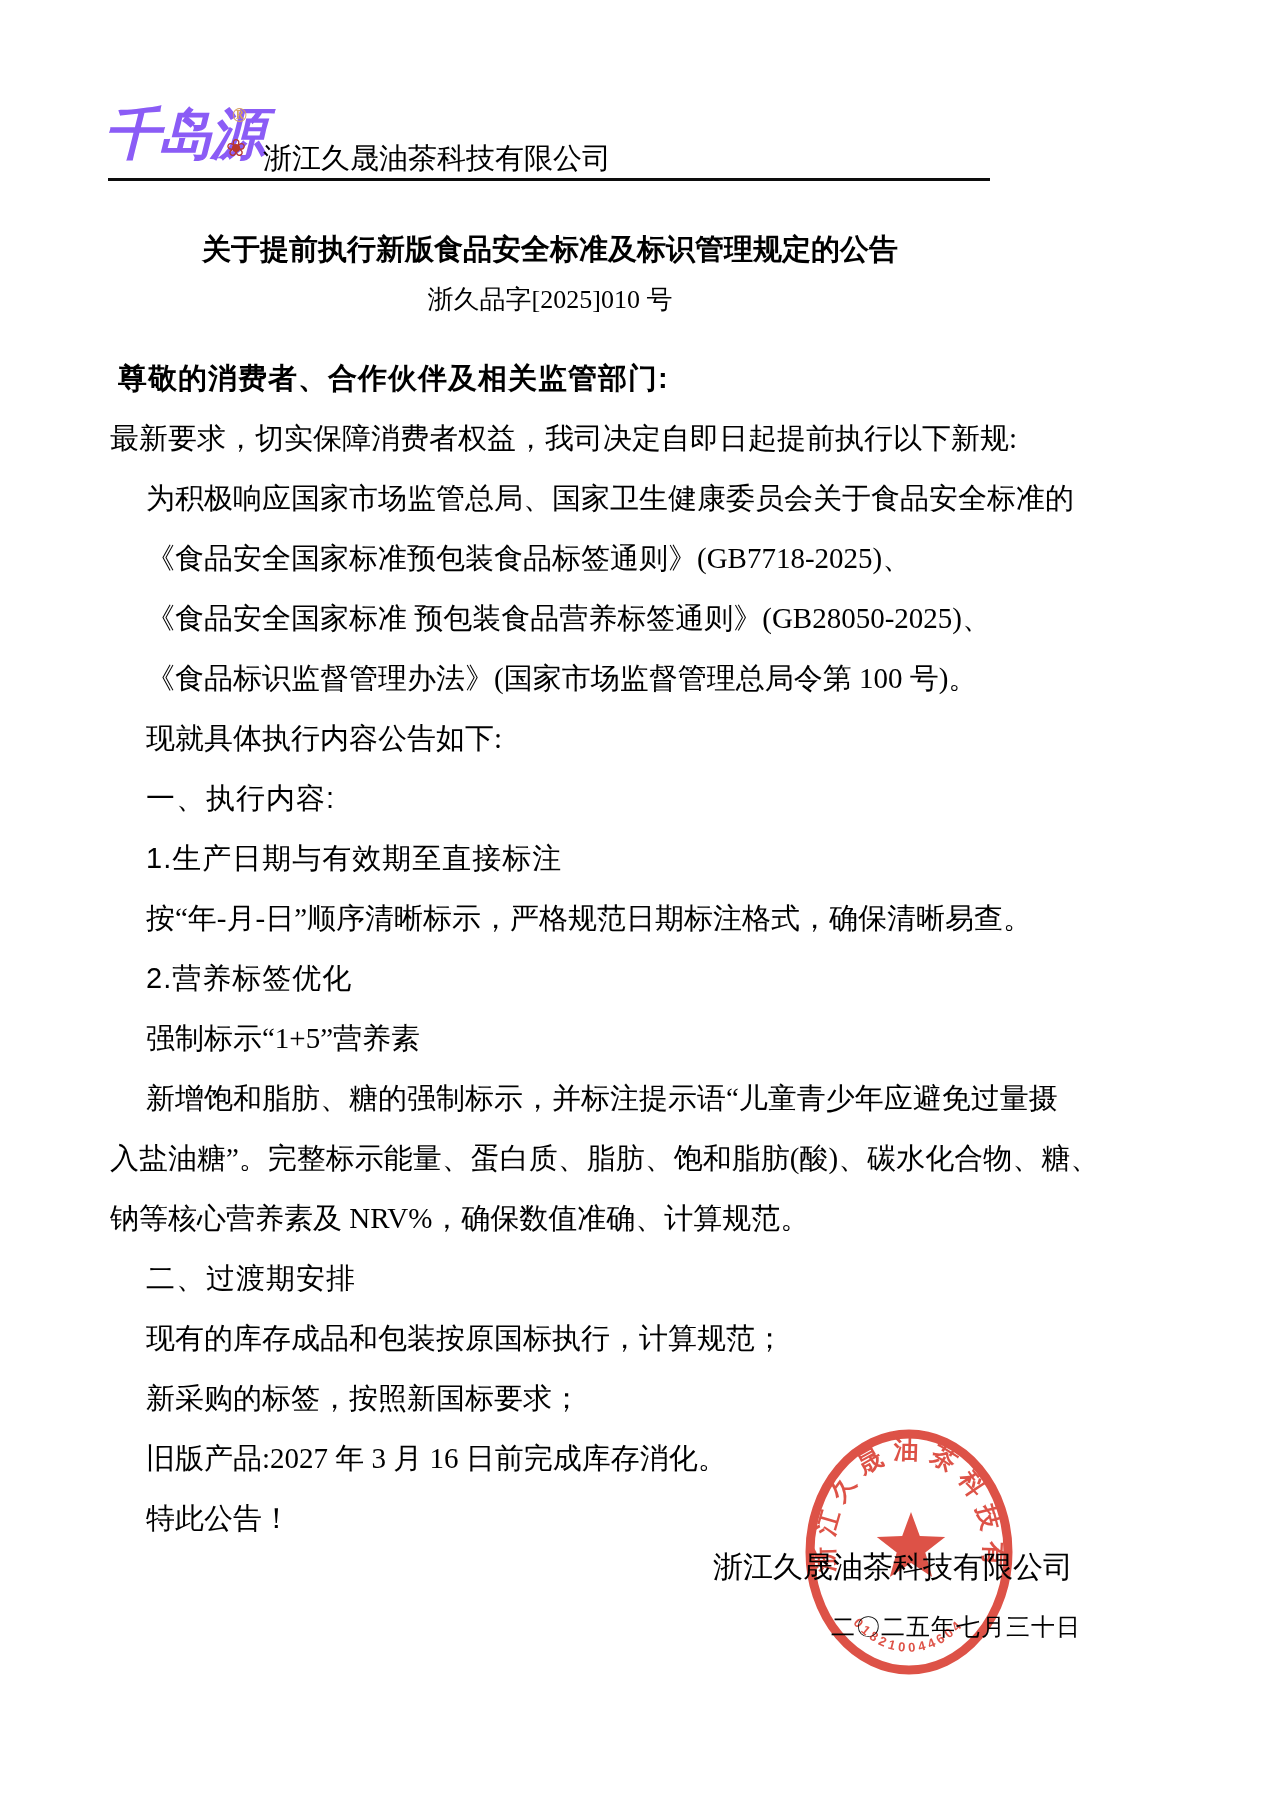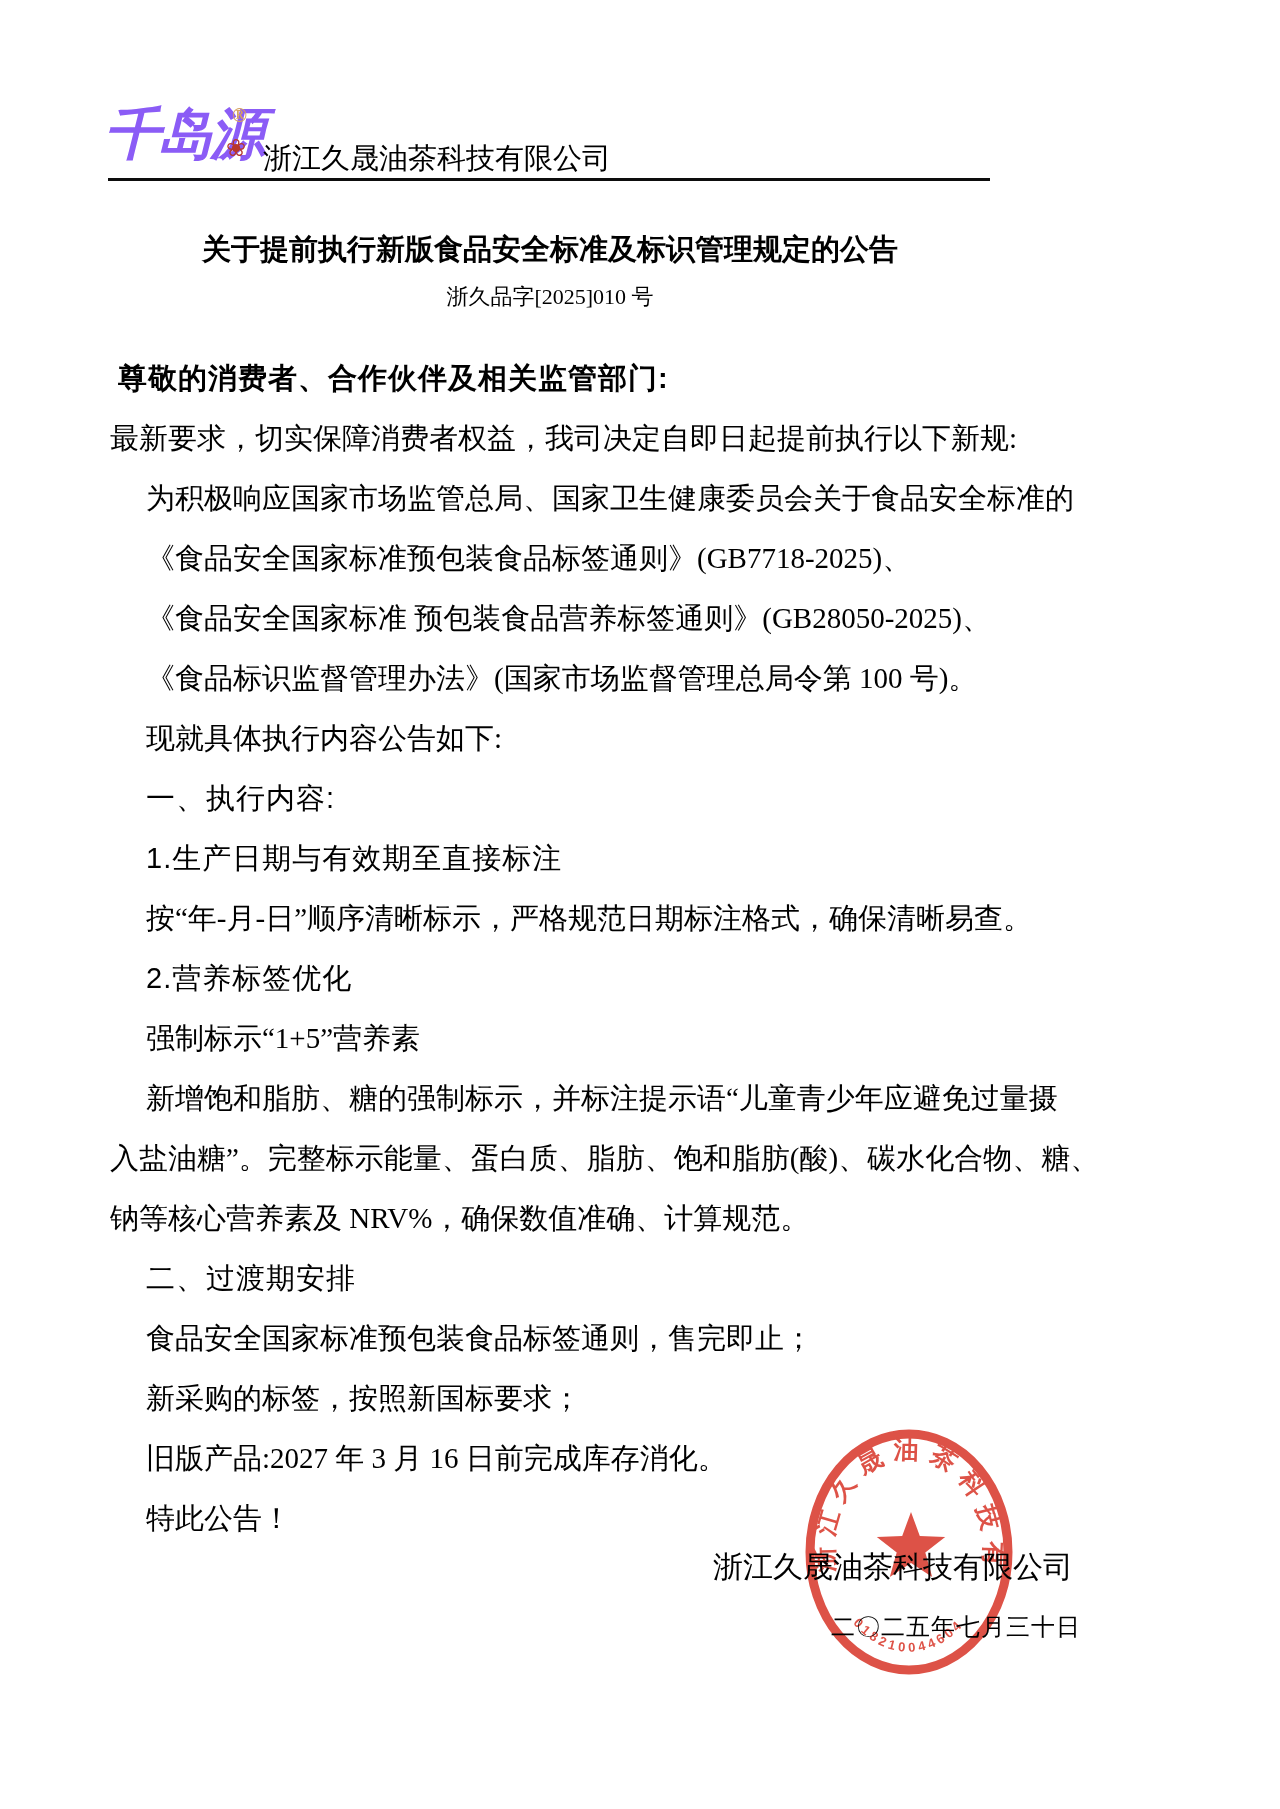--- a/index.html
+++ b/index.html
@@ -40,21 +40,21 @@
   }
   
   .doc-title{
     position:absolute;left:110px;top:230px;width:880px;
     text-align:center;font-size:29px;font-weight:bold;
     font-family:"Liberation Serif", serif;
     letter-spacing:0;
   }
   .doc-number{
     position:absolute;left:110px;top:282px;width:880px;
-    text-align:center;font-size:22px;
+    text-align:center;font-size:26px;
   }
   
   .content{
     position:absolute;left:110px;top:348px;width:880px;
   }
   .line{
     font-size:29px;line-height:60px;height:60px;
     white-space:nowrap;
   }
   .ind{ padding-left:36px; }
@@ -115,21 +115,21 @@
     <div class="line ind">现就具体执行内容公告如下:</div>
     <div class="line ind hd">一、执行内容:</div>
     <div class="line ind hd">1.生产日期与有效期至直接标注</div>
     <div class="line ind">按“年-月-日”顺序清晰标示，严格规范日期标注格式，确保清晰易查。</div>
     <div class="line ind hd">2.营养标签优化</div>
     <div class="line ind">强制标示“1+5”营养素</div>
     <div class="line ind">新增饱和脂肪、糖的强制标示，并标注提示语“儿童青少年应避免过量摄</div>
     <div class="line">入盐油糖”。完整标示能量、蛋白质、脂肪、饱和脂肪(酸)、碳水化合物、糖、</div>
     <div class="line">钠等核心营养素及 NRV%，确保数值准确、计算规范。</div>
     <div class="line ind hd">二、过渡期安排</div>
-    <div class="line ind">食品安全国家标准预包装食品标签通则，售完即止；</div>
+    <div class="line ind">现有的库存成品和包装按原国标执行，计算规范；</div>
     <div class="line ind">新采购的标签，按照新国标要求；</div>
     <div class="line ind">旧版产品:2027 年 3 月 16 日前完成库存消化。</div>
     <div class="line ind">特此公告！</div>
   </div>
 
   <div class="sig-company">浙江久晟油茶科技有限公司</div>
   <div class="sig-date">二〇二五年七月三十日</div>
 
   <svg class="stamp" viewBox="0 0 216 250" xmlns="http://www.w3.org/2000/svg">
     <ellipse cx="108" cy="125" rx="99" ry="118" fill="none" stroke="#d93a2d" stroke-width="9"></ellipse>

